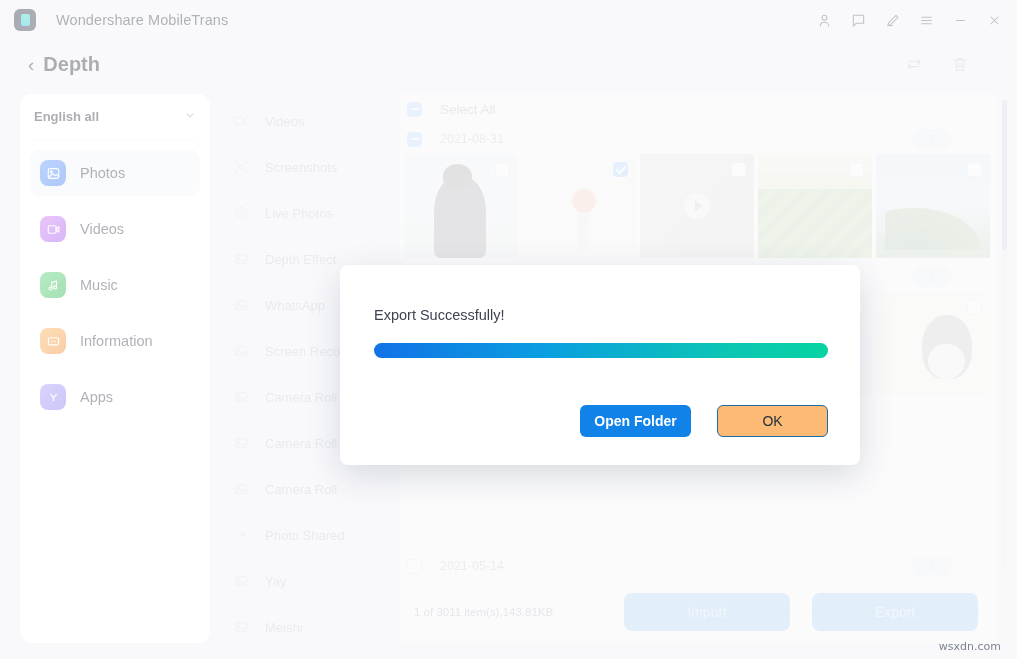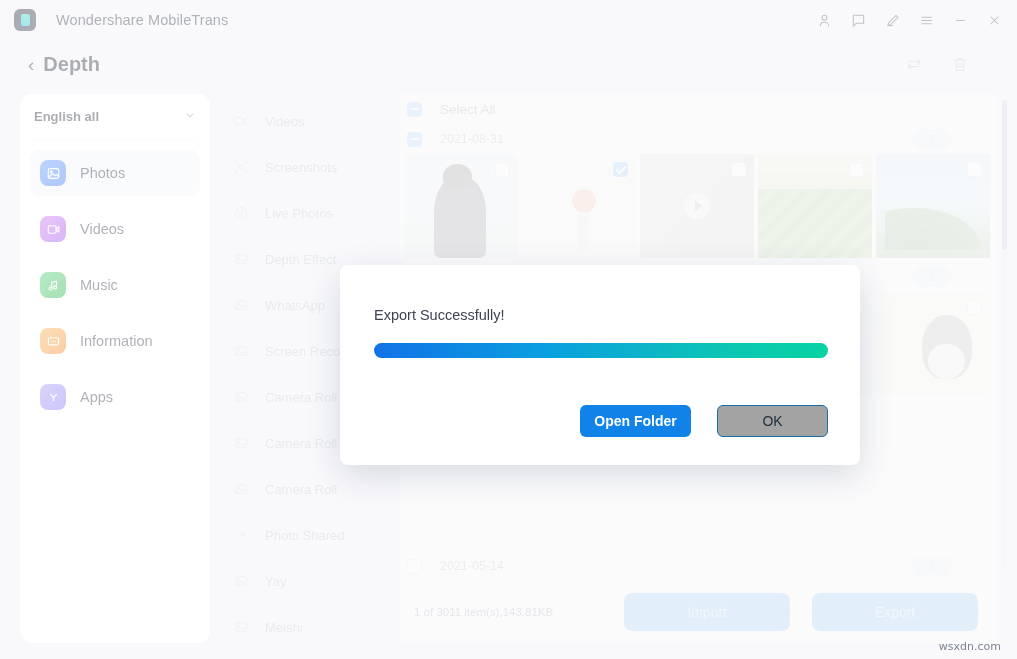--- a/index.html
+++ b/index.html
@@ -260,21 +260,21 @@
   .modal-actions {
     position:absolute; right: 32px; bottom: 28px; display:flex; gap: 26px;
   }
   .btn-primary {
     width: 111px; height: 32px; border-radius: 6px; border: none;
     background: #1082e8; color: #ffffff; font-size: 14px;
     display:flex; align-items:center; justify-content:center; font-weight: bold;
   }
   .btn-ghost {
     width: 111px; height: 32px; border-radius: 6px;
-    border: 1px solid #1a6ea8; background: #a3a3a3; color: #20303f; font-size: 14px;
+    border: 1px solid #1a6ea8; background: #fdba74; color: #20303f; font-size: 14px;
     display:flex; align-items:center; justify-content:center;
   }
 
   .watermark {
     position:absolute; right: 16px; bottom: 6px;
     font-size: 11px; color: #7e8492; font-family: "DejaVu Sans", sans-serif;
   }
 </style>
 </head>
 <body>

